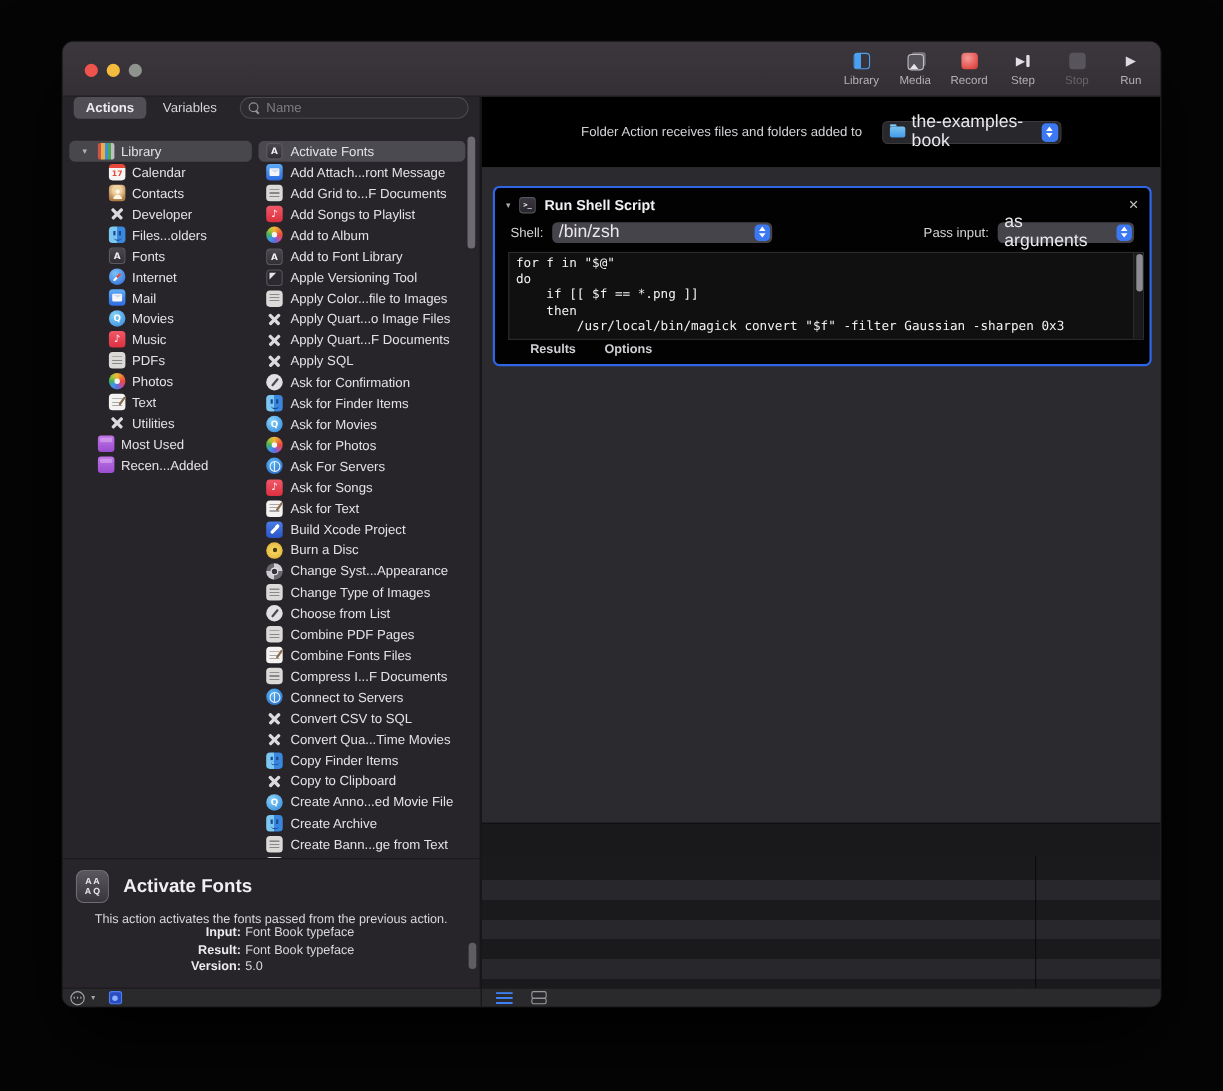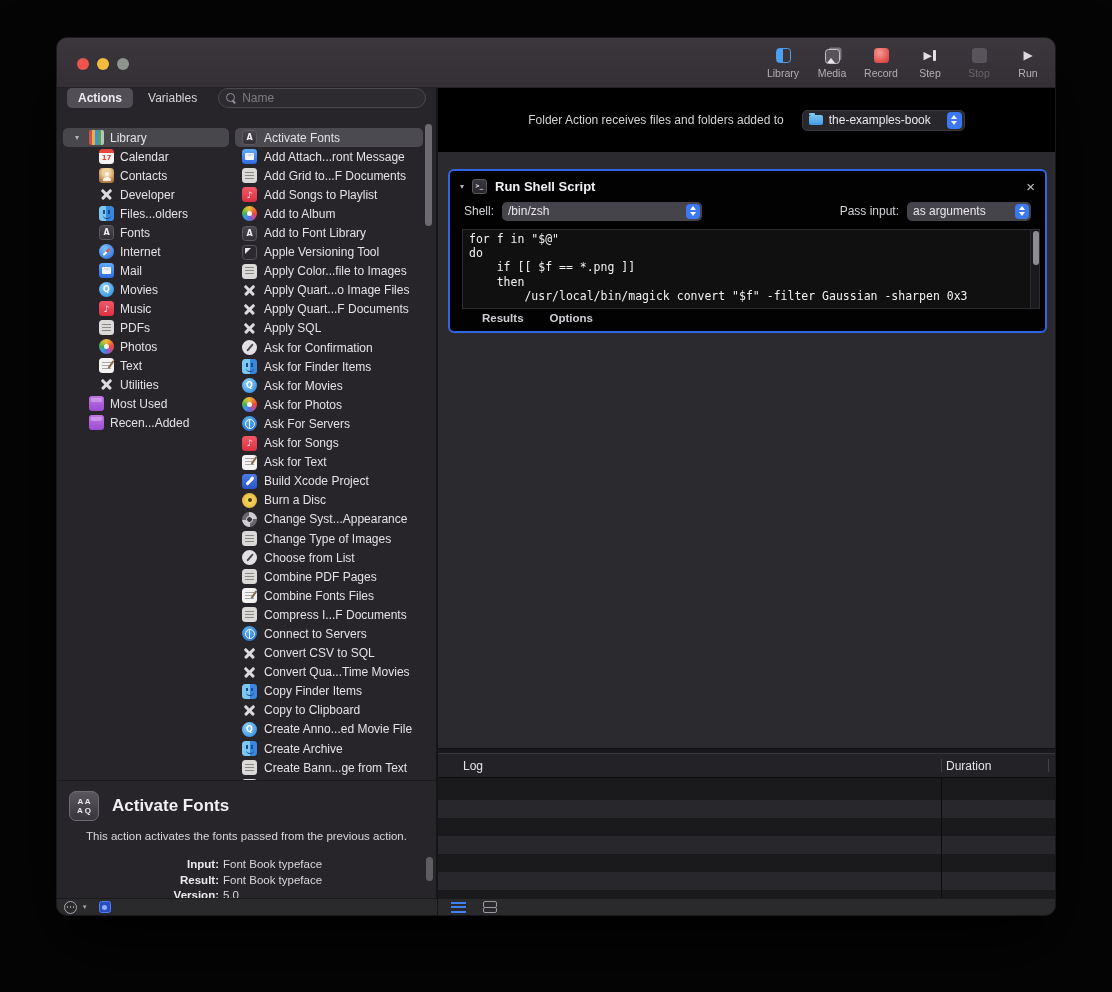--- a/index.html
+++ b/index.html
@@ -48,30 +48,30 @@
   .vscroll .thumb{position:absolute;left:0;width:7px;background:#85838a;opacity:.75;border-radius:4px}
   .list-scroll{top:34px;height:658px}
   .list-scroll .thumb{top:2px;height:102px}
   .divider-h{position:absolute;top:692px;left:0;right:0;height:1px;background:#1a191c}
   .detail{position:absolute;top:693px;left:0;right:0;height:117px;padding:10px 12px;overflow:hidden}
   .detail-header{display:flex;align-items:center;gap:13px}
   .fb-big{width:30px;height:30px;border-radius:7px;background:linear-gradient(#5a585e,#38363c);border:1px solid #6e6c72;display:flex;flex-direction:column;align-items:center;justify-content:center;color:#eceaee;font-size:8px;line-height:9px;font-weight:bold;flex:none}
   .fb-big::before{content:"A A"}.fb-big::after{content:"A Q"}
   .detail-title{font-size:17px;font-weight:bold;color:#f1eff3}
   .detail-desc{margin-top:9px;text-align:center;font-size:11.5px;color:#d9d7db}
-  .fields{margin-top:16px;display:flex;flex-direction:column;gap:2px}
+  .fields{margin-top:0;display:flex;flex-direction:column;gap:2px}
   .field-row{display:flex;font-size:11.5px;line-height:13.5px}
   .field-label{width:150px;text-align:right;font-weight:bold;color:#eceaee;margin-right:4px;flex:none}
   .field-value{color:#d9d7db}
   .detail-scroll{position:absolute;right:3px;top:769px;width:7px;height:24px;background:#77757b;border-radius:4px;opacity:.7}
   
   .rightpane{position:absolute;top:50px;left:381px;right:0;bottom:17px;background:#2b2a2e}
   .fa-header{position:absolute;top:0;left:0;right:0;height:64px;background:#000;display:flex;align-items:center;justify-content:center;gap:18px}
   .fa-label{font-size:12px;color:#d4d2d6}
-  .popup{height:21px;background:#28272b;border:1px solid #3a393d;border-radius:5px;display:flex;align-items:center;font-size:12px;color:#eae8ec;padding:0 2px 0 6px;gap:6px}
+  .popup{height:21px;background:#28272b;border:1px solid #3a393d;border-radius:5px;display:flex;align-items:center;font-size:16px;color:#eae8ec;padding:0 2px 0 6px;gap:6px}
   .folder-popup{width:163px}
   .stepper{margin-left:auto;width:15px;height:17px;background:#3c78f2;border-radius:4px;display:flex;flex-direction:column;align-items:center;justify-content:center;flex:none}
   .stepper::before{content:"";border-left:3px solid transparent;border-right:3px solid transparent;border-bottom:4px solid #fff;margin-bottom:2px}
   .stepper::after{content:"";border-left:3px solid transparent;border-right:3px solid transparent;border-top:4px solid #fff}
   .folder-ic{width:14px;height:10px;background:linear-gradient(#7ac4f2,#429ae6);border-radius:2px;position:relative;flex:none}
   .folder-ic::before{content:"";position:absolute;top:-2px;left:0;width:6px;height:2px;background:#7ac4f2;border-radius:1px 1px 0 0}
   .canvas{position:absolute;top:64px;left:0;right:0;height:596px;background:#2b2a2e}
   .shell-block{position:absolute;left:10px;right:8px;top:17px;height:164px;background:#020202;border:2px solid #2e66e6;border-radius:6px}
   .sb-header{height:26px;display:flex;align-items:center;padding:0 10px;gap:8px;margin-top:2px}
   .sb-chev{font-size:8px;color:#b0aeb4}
@@ -590,26 +590,20 @@
         </div>
         <div class="sb-footer">
 
         <span class="sb-tab">Results</span>
             <span class="sb-tab">Options</span>
           </div>
       </div>
     </div>
 
     <div class="logpanel">
-      <div class="log-header">
-        <span class="log-col">Log</span>
-        <span class="dur-col">Duration</span>
-        <span class="col-div d1"></span>
-        <span class="col-div d2"></span>
-      </div>
       <div class="log-rows">
         <div class="log-vline"></div>
       </div>
     </div>
   </div>
 
   <div class="bottombar">
     <div class="bb-left">
       <span class="ellipsis">
           <span class="dots"></span>

